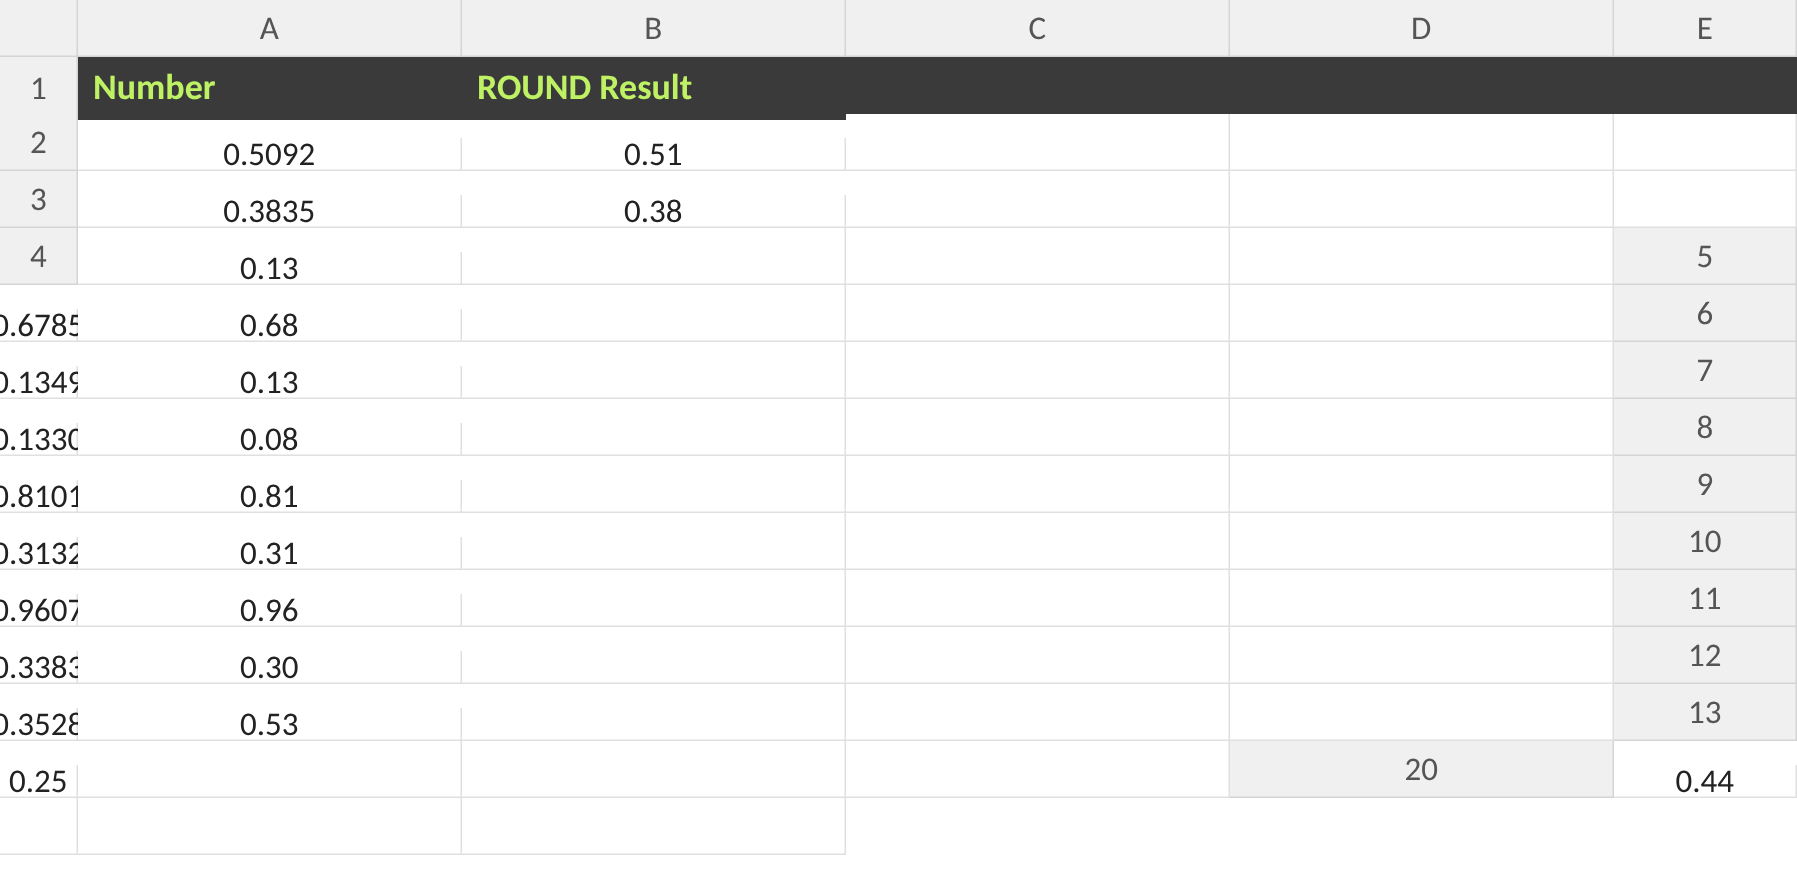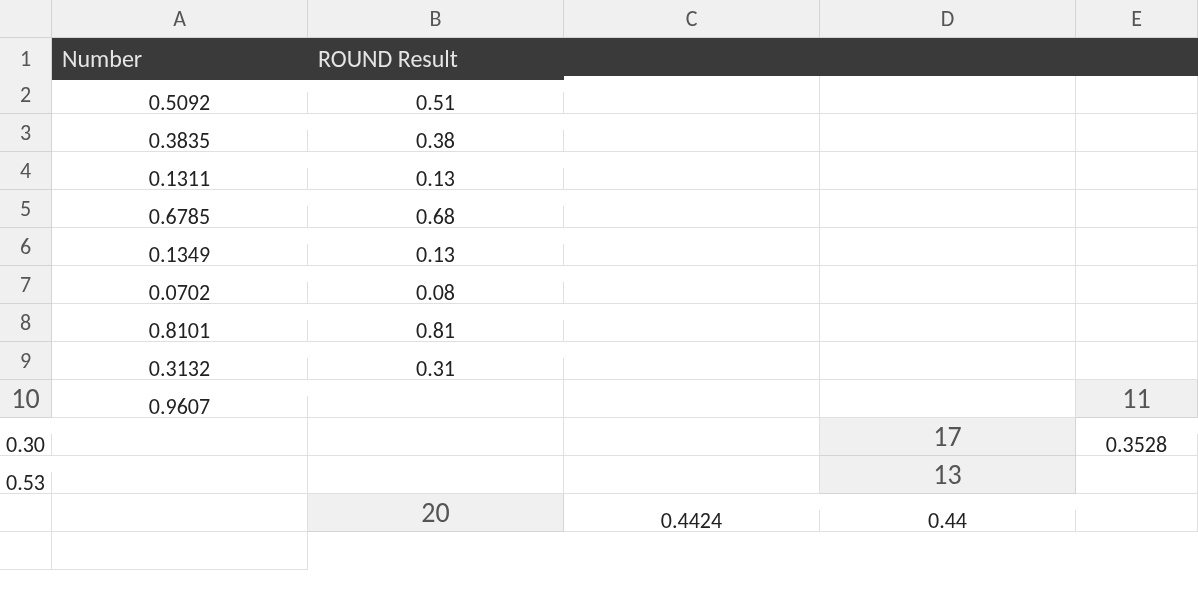--- a/index.html
+++ b/index.html
@@ -38,36 +38,36 @@
       border-bottom: 1px solid #d4d4d4;
       display: flex;
       align-items: center;
       justify-content: center;
       color: #555;
       font-size: 22px;
       font-weight: 400;
       user-select: none;
     }
     .row-header.double-digit {
-      font-size: 28px;
+      font-size: 22px;
     }
     .cell {
       border-right: 1px solid #e0e0e0;
       border-bottom: 1px solid #e0e0e0;
       display: flex;
       align-items: center;
       padding: 0 10px;
       color: #222;
       font-size: 22px;
       background: #fff;
     }
     .cell.header-row {
       background: #3a3a3a;
-      color: #e5e5e5;
-      font-weight: 400;
+      color: #bef264;
+      font-weight: 700;
       font-size: 24px;
       border-right: 1px solid #3a3a3a;
       border-bottom: 1px solid #3a3a3a;
       justify-content: flex-start;
     }
     .cell.header-row.blank {
       background: #3a3a3a;
     }
     .cell.num {
       justify-content: center;
@@ -105,42 +105,41 @@
   <div class="cell"></div>
 
   <div class="row-header">3</div>
   <div class="cell num">0.3835</div>
   <div class="cell num">0.38</div>
   <div class="cell"></div>
   <div class="cell"></div>
   <div class="cell"></div>
 
   <div class="row-header">4</div>
-  <div class="cell num">0.1311</div>
   <div class="cell num">0.13</div>
   <div class="cell"></div>
   <div class="cell"></div>
   <div class="cell"></div>
 
   <div class="row-header">5</div>
   <div class="cell num">0.6785</div>
   <div class="cell num">0.68</div>
   <div class="cell"></div>
   <div class="cell"></div>
   <div class="cell"></div>
 
   <div class="row-header">6</div>
   <div class="cell num">0.1349</div>
   <div class="cell num">0.13</div>
   <div class="cell"></div>
   <div class="cell"></div>
   <div class="cell"></div>
 
   <div class="row-header">7</div>
-  <div class="cell num">0.0702</div>
+  <div class="cell num">0.1330</div>
   <div class="cell num">0.08</div>
   <div class="cell"></div>
   <div class="cell"></div>
   <div class="cell"></div>
 
   <div class="row-header">8</div>
   <div class="cell num">0.8101</div>
   <div class="cell num">0.81</div>
   <div class="cell"></div>
   <div class="cell"></div>
@@ -148,41 +147,43 @@
 
   <div class="row-header">9</div>
   <div class="cell num">0.3132</div>
   <div class="cell num">0.31</div>
   <div class="cell"></div>
   <div class="cell"></div>
   <div class="cell"></div>
 
   <div class="row-header double-digit">10</div>
   <div class="cell num">0.9607</div>
+  <div class="cell num">0.96</div>
   <div class="cell"></div>
   <div class="cell"></div>
   <div class="cell"></div>
 
   <div class="row-header double-digit">11</div>
+  <div class="cell num">0.3383</div>
   <div class="cell num">0.30</div>
   <div class="cell"></div>
   <div class="cell"></div>
   <div class="cell"></div>
 
-  <div class="row-header double-digit">17</div>
+  <div class="row-header double-digit">12</div>
   <div class="cell num">0.3528</div>
   <div class="cell num">0.53</div>
   <div class="cell"></div>
   <div class="cell"></div>
   <div class="cell"></div>
 
   <div class="row-header double-digit">13</div>
+  <div class="cell num">0.25</div>
   <div class="cell"></div>
   <div class="cell"></div>
   <div class="cell"></div>
 
   <div class="row-header double-digit">20</div>
-  <div class="cell num">0.4424</div>
   <div class="cell num">0.44</div>
   <div class="cell"></div>
   <div class="cell"></div>
   <div class="cell"></div>
 </div>
 
 </body></html>

